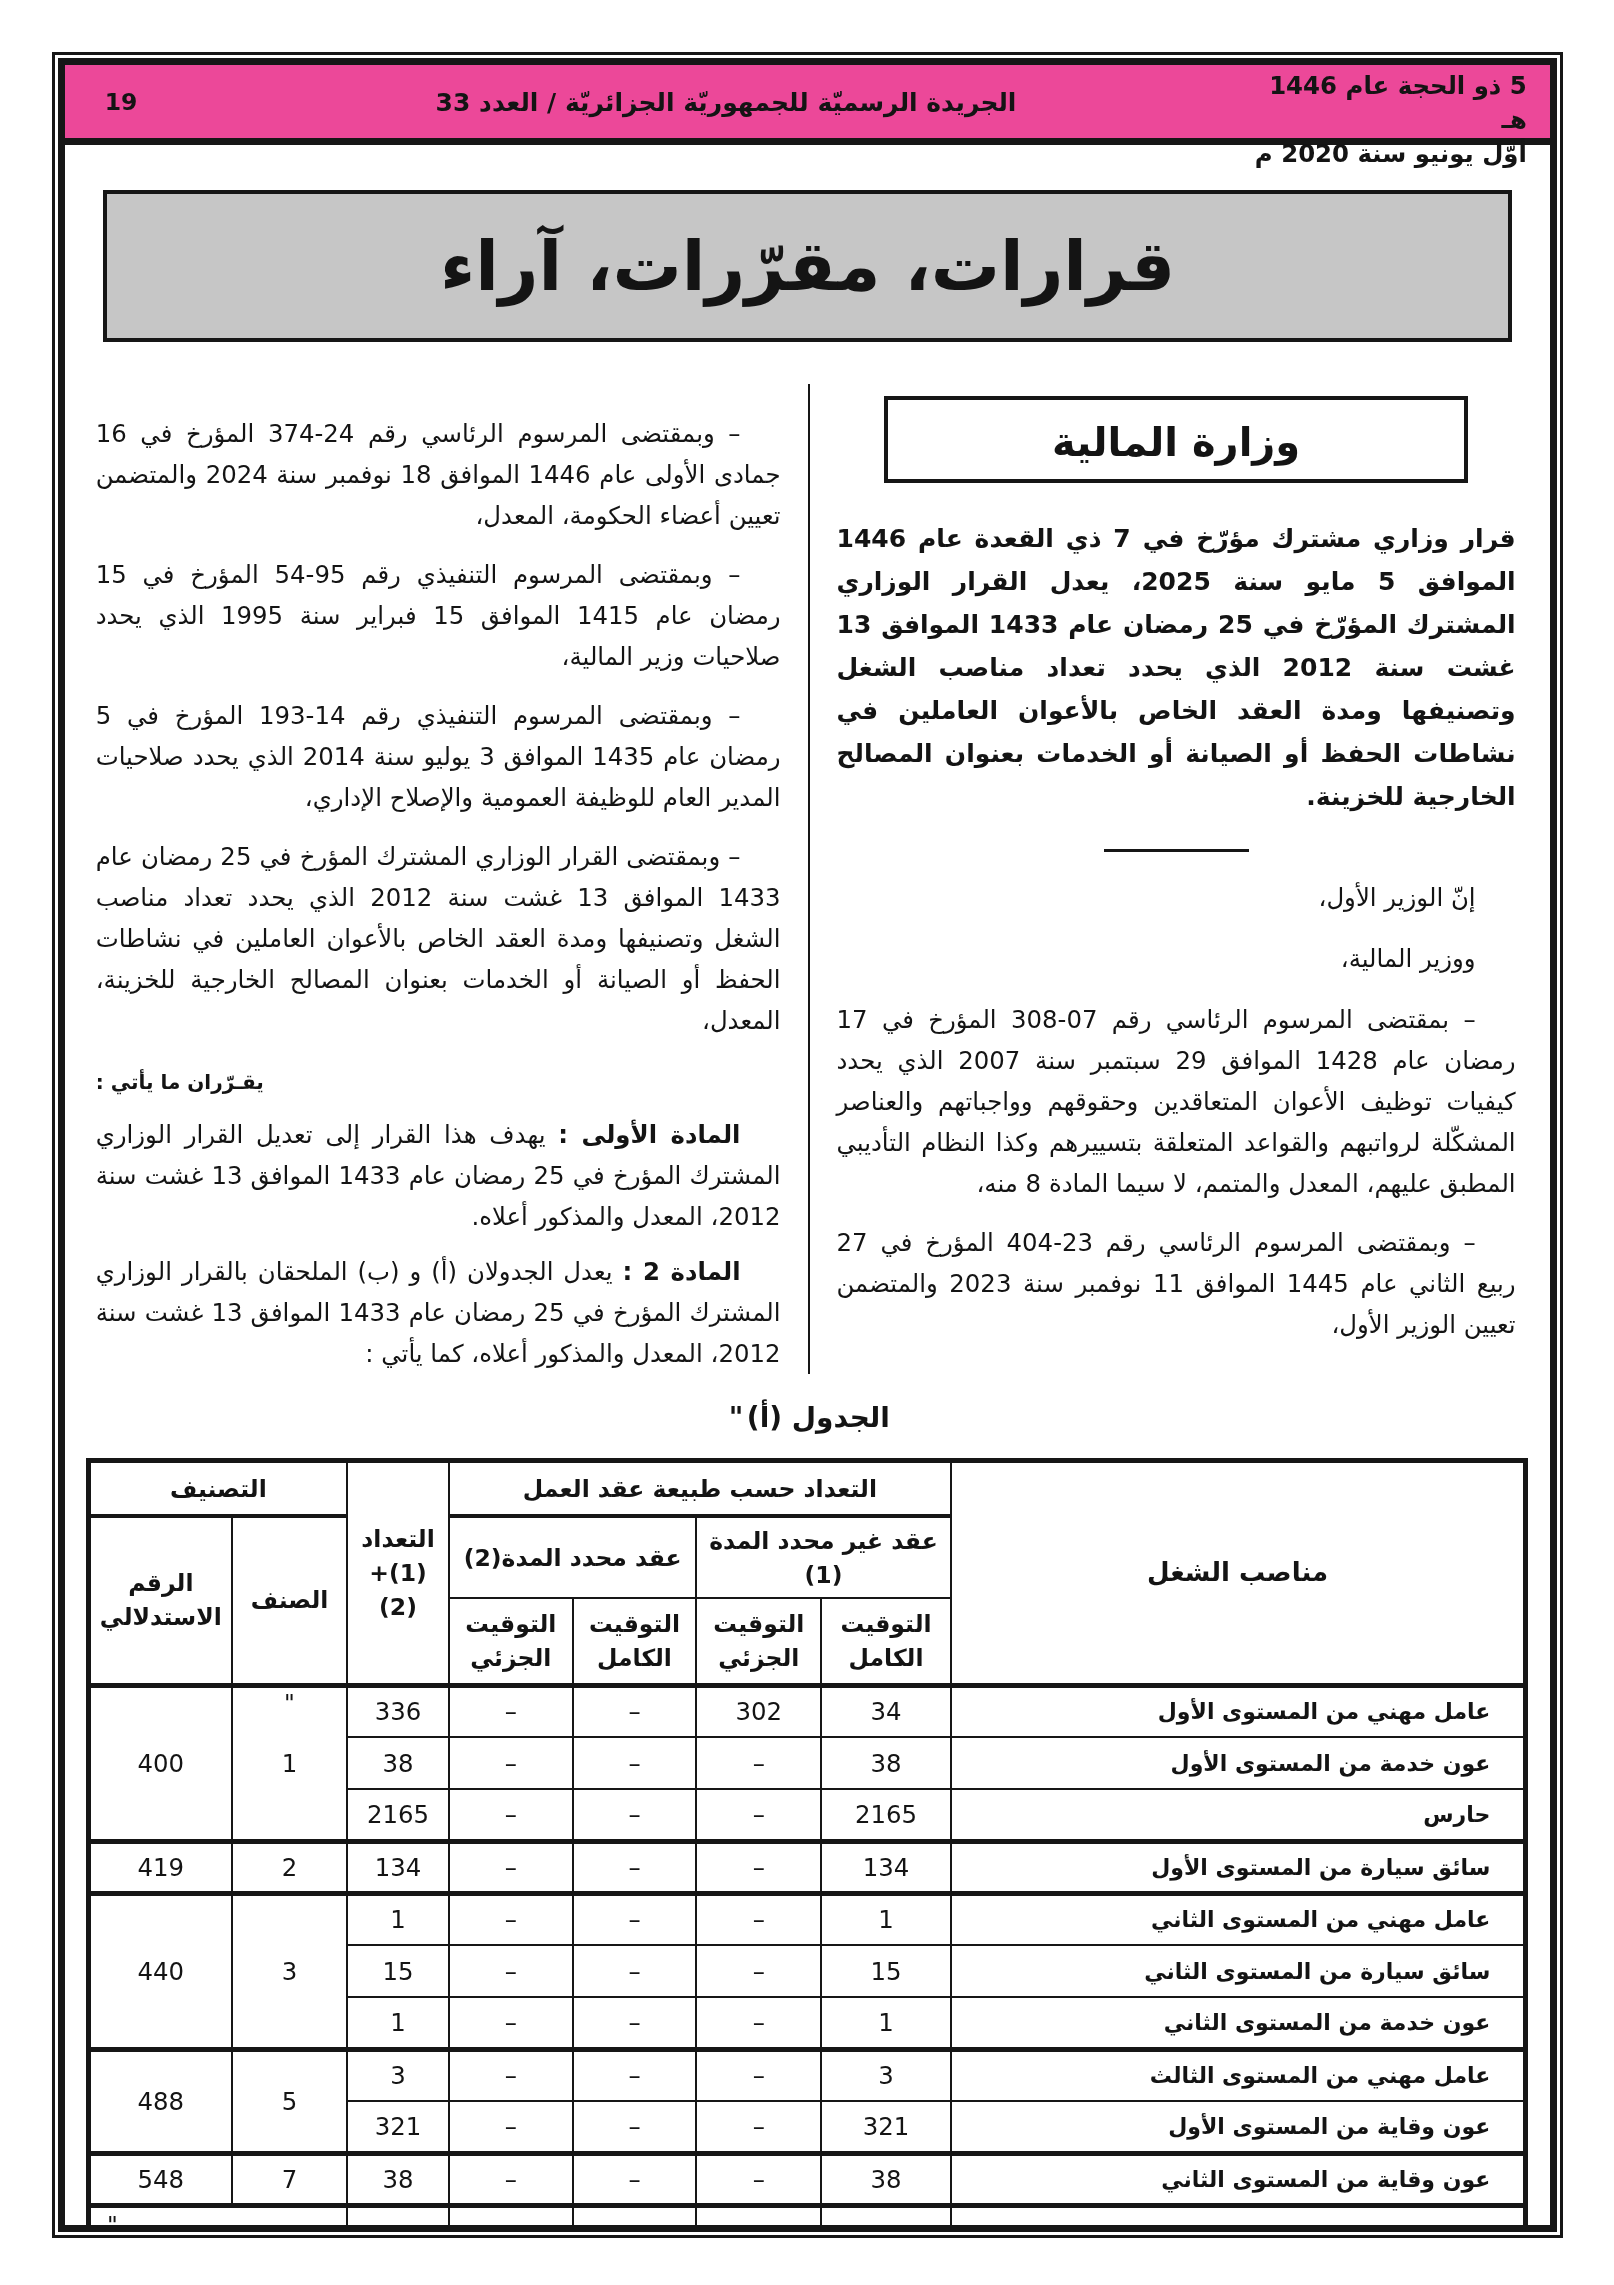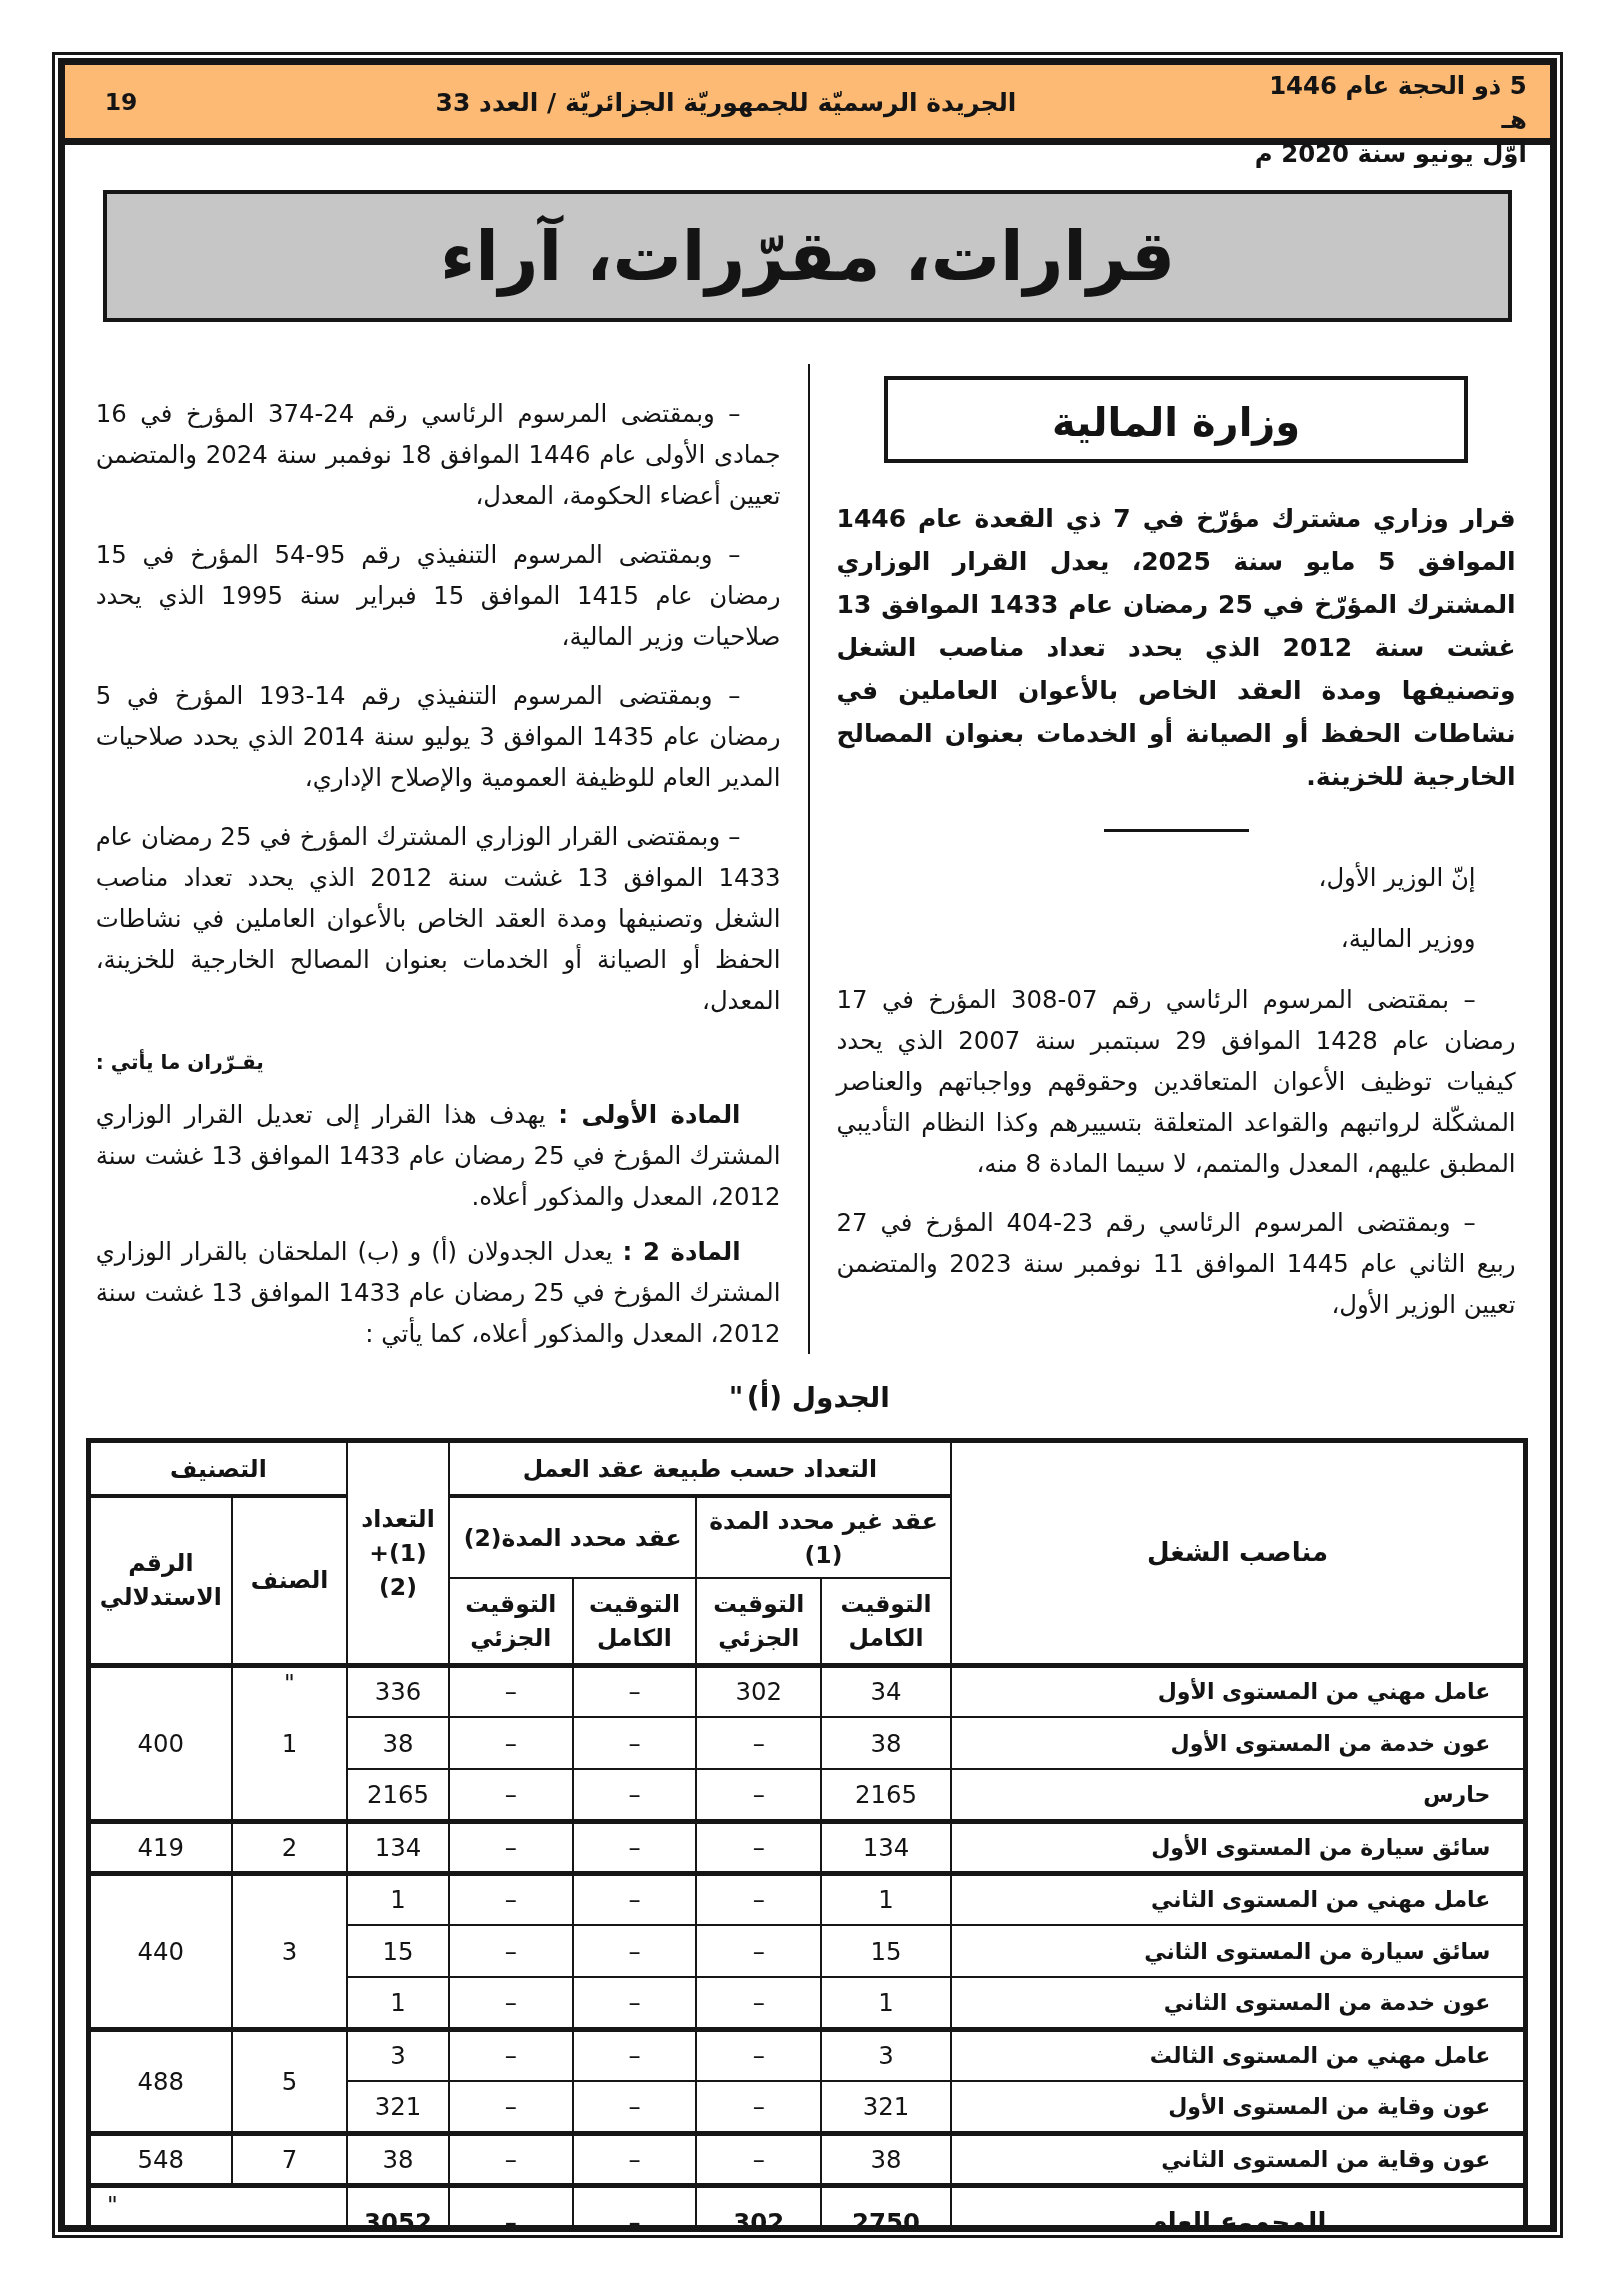--- a/index.html
+++ b/index.html
@@ -4,28 +4,28 @@
 <style>
   * { margin:0; padding:0; box-sizing:border-box; }
   html,body { width:1615px; height:2285px; background:#ffffff; }
   body { font-family:"DejaVu Sans","Liberation Sans",sans-serif; color:#141414; position:relative; }
 
   
   .frame-outer { position:absolute; left:52px; top:52px; right:52px; bottom:47px; border:3.6px solid #161616; }
   .frame-inner { position:absolute; inset:2.7px; border:7.2px solid #161616; overflow:hidden; background:#fff; }
 
   
-  .masthead { height:80px; background:#fdba74; border-bottom:7.2px solid #161616;
+  .masthead { height:80px; background:#ec4899; border-bottom:7.2px solid #161616;
               display:flex; direction:rtl; align-items:stretch; }
   .mh-dates { width:299px; padding:4.5px 23.5px 0 0; text-align:right; font-weight:bold; font-size:24.4px; line-height:34px; }
   .mh-title { flex:1; text-align:center; font-weight:bold; font-size:25px; padding-top:23.5px; }
   .mh-page  { width:136px; text-align:left; padding:23.5px 0 0 40px; font-weight:bold; font-size:23.5px; }
 
   
-  .banner { margin:45px 38px 0 38px; height:132px; background:#c6c6c6; border:4.5px solid #161616;
+  .banner { margin:45px 38px 0 38px; height:152px; background:#c6c6c6; border:4.5px solid #161616;
             display:flex; align-items:center; justify-content:center;
             font-size:69px; font-weight:bold; letter-spacing:1.8px; }
 
   
   .columns { display:flex; direction:rtl; margin-top:42px; padding:0 22px; align-items:stretch; }
   .col { width:50%; font-size:24.4px; line-height:1.68; }
   .col-right { border-left:2.7px solid #161616; padding:0 12.7px 0 27px; }
   .col-left  { padding:0 27px 0 9px; }
 
   .ministry-box { width:86%; margin:12.7px auto 0 auto; border:4.5px solid #161616;

